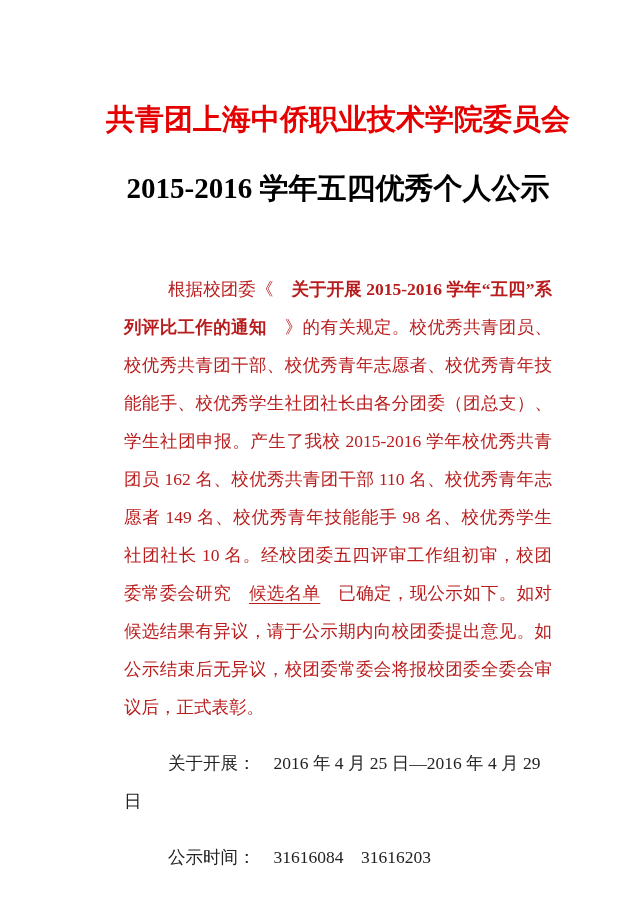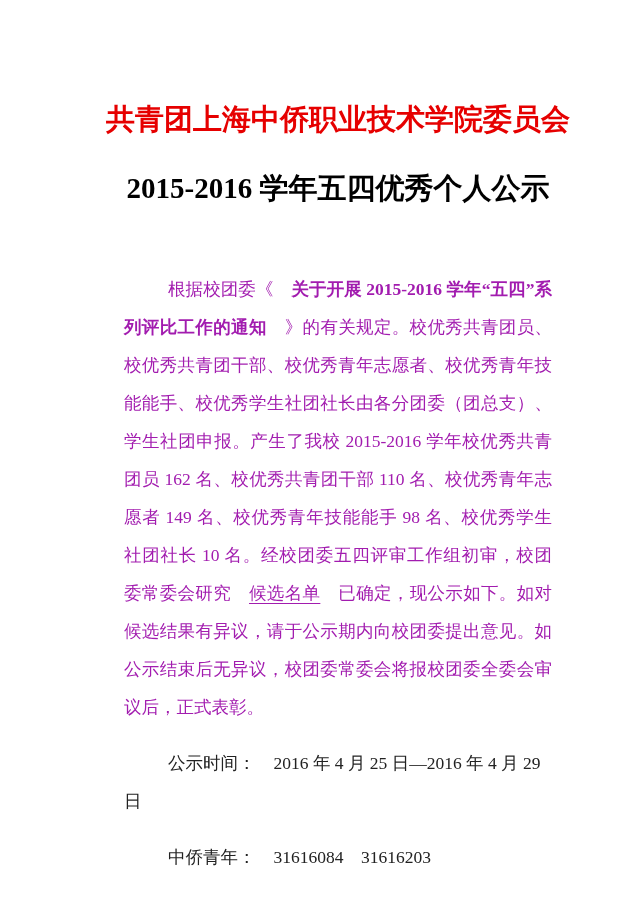--- a/index.html
+++ b/index.html
@@ -32,21 +32,21 @@
   }
   .content {
     padding: 0 88px;
   }
   .para {
     margin-top: 45px;
     font-size: 17.5px;
     line-height: 38px;
     text-align: justify;
     text-indent: 2em;
-    color: #a21caf;
+    color: #b91c1c;
   }
   .para .bold { font-weight: bold; }
   .para .underline {
     text-decoration: underline;
     text-underline-offset: 4px;
   }
   .info-line {
     font-size: 17.5px;
     line-height: 38px;
     text-indent: 2em;
@@ -77,23 +77,23 @@
 <div class="page">
 
   <h1 class="doc-title" style="color: rgb(230, 0, 0);">共青团上海中侨职业技术学院委员会</h1>
 
   <h2 class="doc-subtitle">2015-2016 学年五四优秀个人公示</h2>
 
   <div class="content">
 
     <p class="para"><span>根据校团委《</span><span class="bold">关于开展 2015-2016 学年“五四”系列评比工作的通知</span><span>》的有关规定。校优秀共青团员、校优秀共青团干部、校优秀青年志愿者、校优秀青年技能能手、校优秀学生社团社长由各分团委（团总支）、学生社团申报。产生了我校 2015-2016 学年校优秀共青团员 162 名、校优秀共青团干部 110 名、校优秀青年志愿者 149 名、校优秀青年技能能手 98 名、校优秀学生社团社长 10 名。经校团委五四评审工作组初审，校团委常委会研究</span><span class="underline">候选名单</span><span>已确定，现公示如下。如对候选结果有异议，请于公示期内向校团委提出意见。如公示结束后无异议，校团委常委会将报校团委全委会审议后，正式表彰。</span></p>
 
-    <div class="info-line"><span>公示时间：</span><span>2016 年 4 月 25 日—2016 年 4 月 29 日</span></div>
+    <div class="info-line"><span>关于开展：</span><span>2016 年 4 月 25 日—2016 年 4 月 29 日</span></div>
 
-    <div class="info-line"><span>中侨青年：</span><span>31616084    31616203</span></div>
+    <div class="info-line"><span>公示时间：</span><span>31616084    31616203</span></div>
 
 
 
     <div class="signature">
       <div class="signature-inner">
         <div>共青团上海中侨职业技术学院委员会</div>
       </div>
     </div>
 
   </div>

